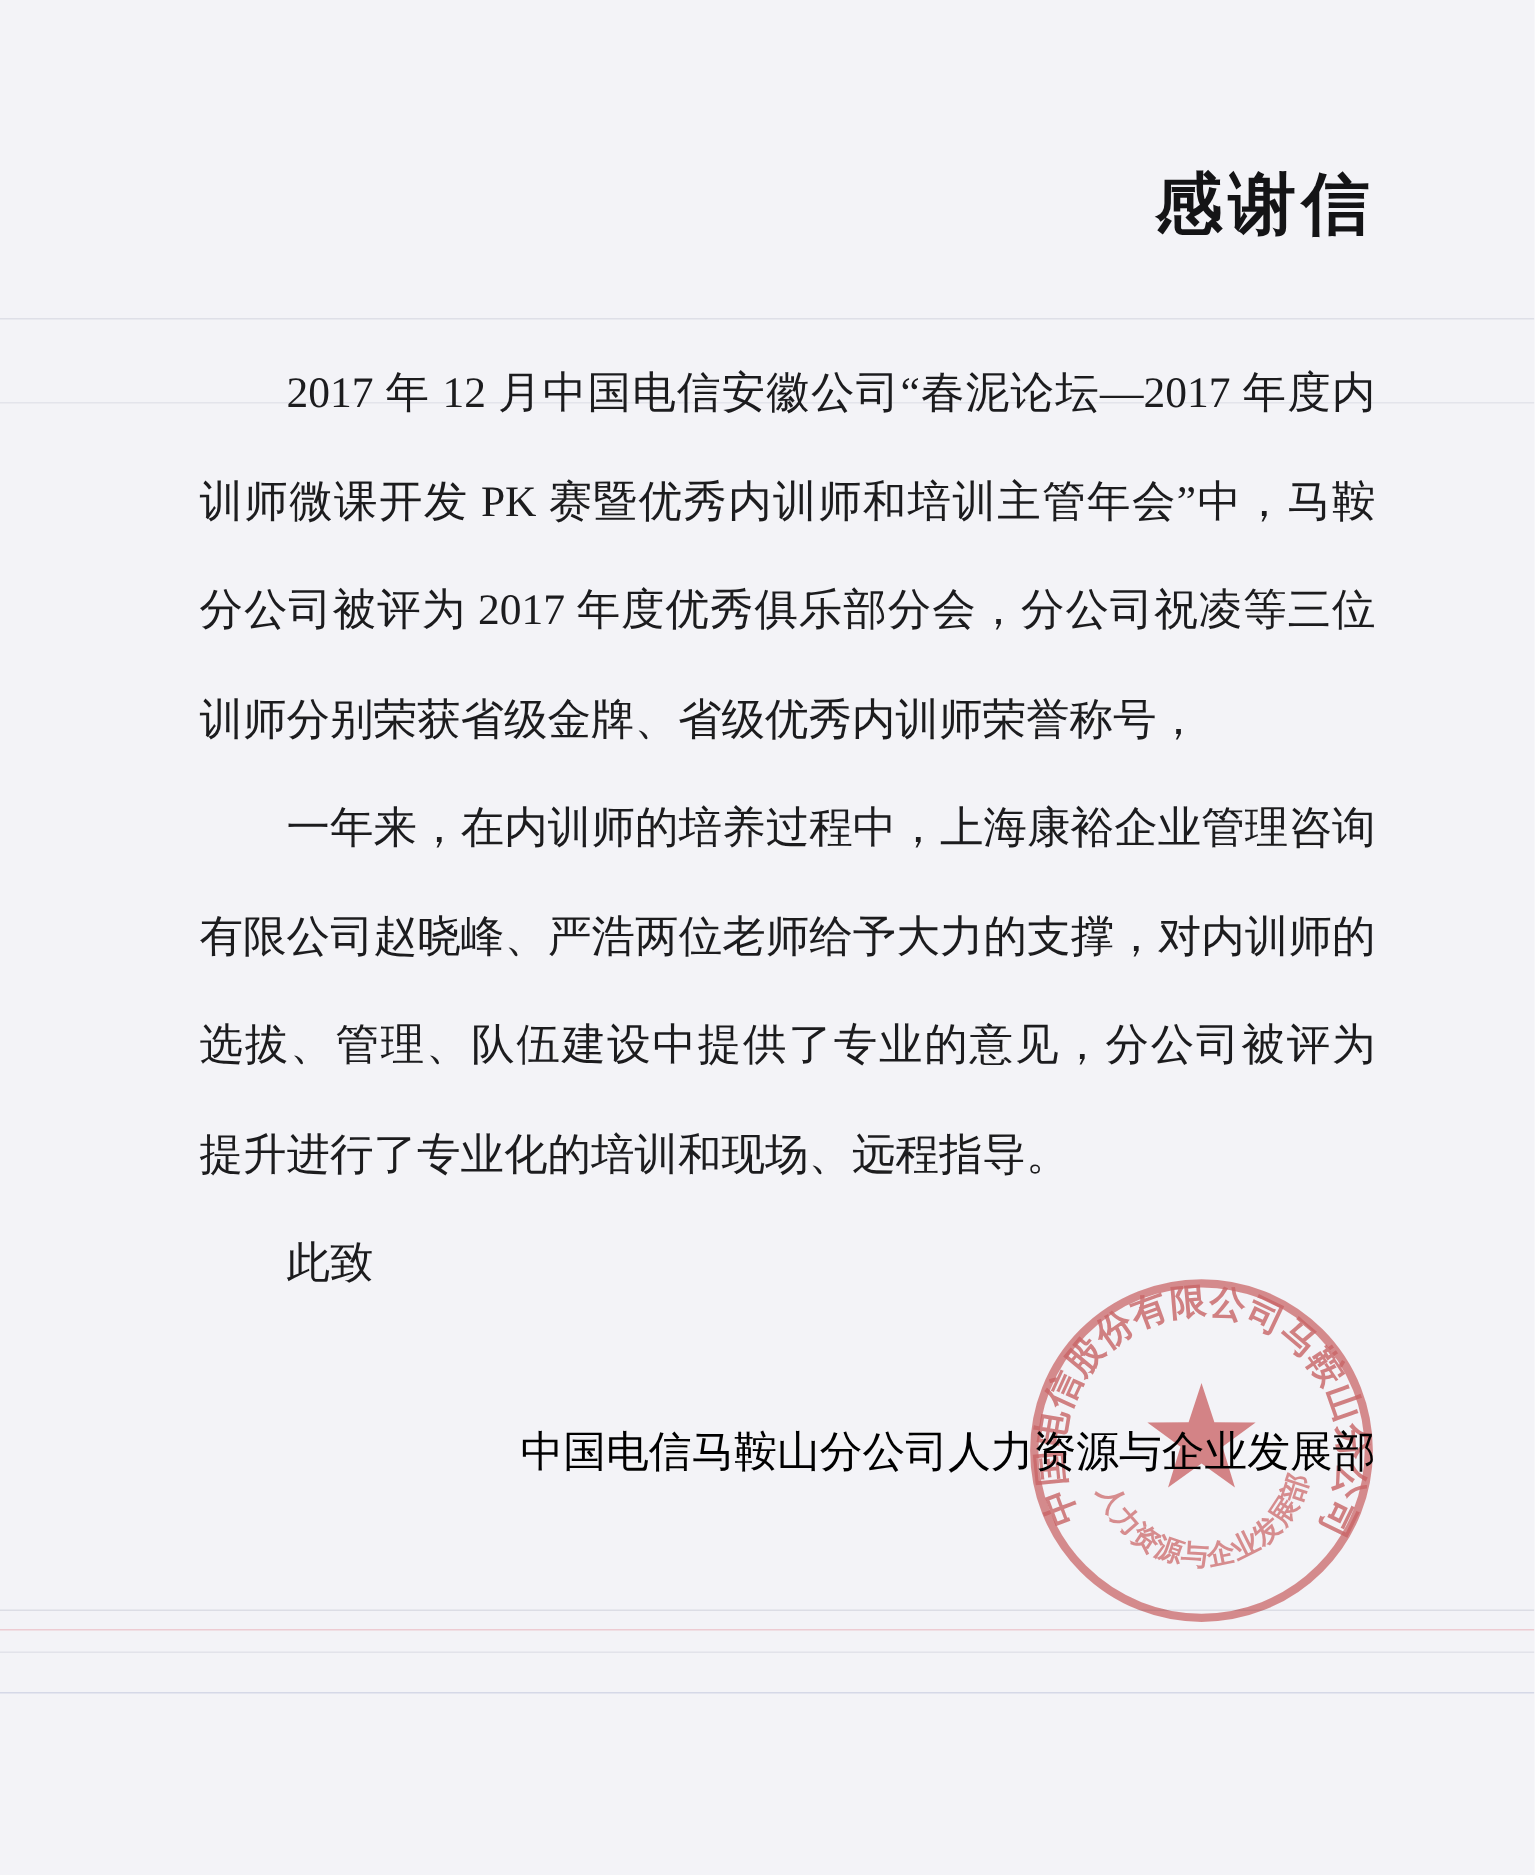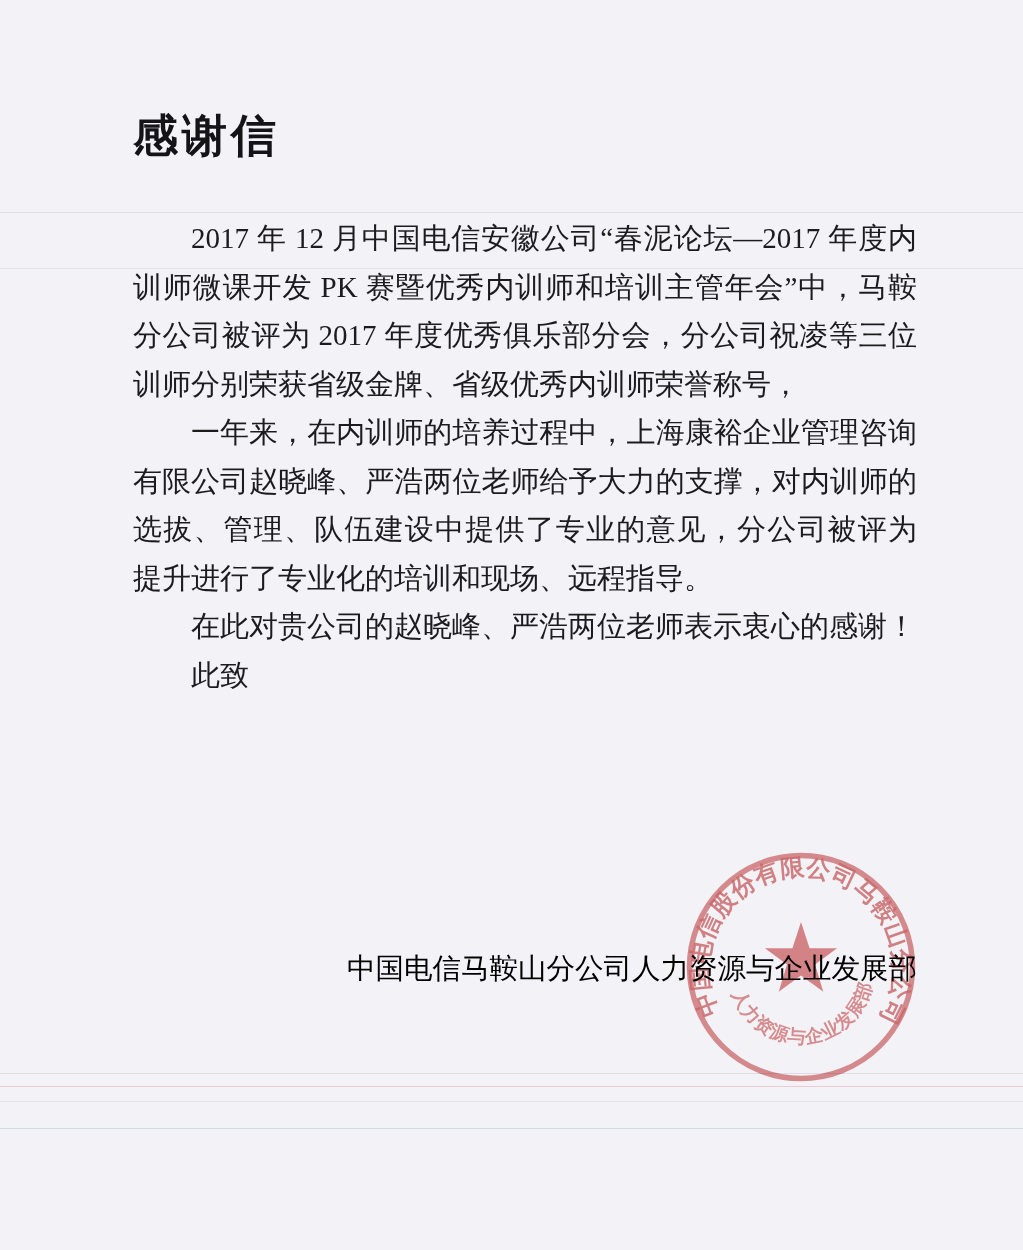--- a/index.html
+++ b/index.html
@@ -30,21 +30,21 @@
   .sl-3 { top: 1073px; background: rgba(168,172,190,0.30); }
   .sl-4 { top: 1086px; background: rgba(228,140,150,0.38); }
   .sl-5 { top: 1101px; background: rgba(175,178,195,0.25); }
   .sl-6 { top: 1128px; background: rgba(150,158,200,0.32); }
 
   .title {
     position: absolute;
     top: 106px;
     left: 133px;
     width: 784px;
-    text-align: left;
+    text-align: right;
     font-size: 45px;
     font-weight: bold;
     letter-spacing: 4px;
     color: #141416;
   }
 
   .letter-body {
     position: absolute;
     top: 214px;
     left: 133px;
@@ -56,20 +56,21 @@
   .salutation {
     line-height: 49px;
     margin-bottom: 9px;
     white-space: nowrap;
   }
 
   .line {
     line-height: 48.5px;
     height: 48.5px;
     overflow: hidden;
+    margin-top: 24px;
   }
   .line.j {
     text-align: justify;
     text-align-last: justify;
   }
   .line.ind {
     text-indent: 58px;
   }
 
   .signoff {
@@ -114,21 +115,20 @@
 
   <div class="letter-body">
     <div class="line j ind">2017 年 12 月中国电信安徽公司“春泥论坛—2017 年度内</div>
     <div class="line j">训师微课开发 PK 赛暨优秀内训师和培训主管年会”中，马鞍山</div>
     <div class="line j">分公司被评为 2017 年度优秀俱乐部分会，分公司祝凌等三位内</div>
     <div class="line">训师分别荣获省级金牌、省级优秀内训师荣誉称号，</div>
     <div class="line j ind">一年来，在内训师的培养过程中，上海康裕企业管理咨询</div>
     <div class="line j">有限公司赵晓峰、严浩两位老师给予大力的支撑，对内训师的</div>
     <div class="line j">选拔、管理、队伍建设中提供了专业的意见，分公司被评为</div>
     <div class="line">提升进行了专业化的培训和现场、远程指导。</div>
-    <div class="line ind">在此对贵公司的赵晓峰、严浩两位老师表示衷心的感谢！</div>
     <div class="line ind">此致</div>
   </div>
 
   <div class="signoff">
     <div class="signature">中国电信马鞍山分公司人力资源与企业发展部</div>
   </div>
 
   <svg class="seal" viewBox="0 0 238 238" xmlns="http://www.w3.org/2000/svg">
     <defs>
       <path id="ring-path" d="M 37.5 165.5 A 93 93 0 1 1 200.5 165.5" fill="none"></path>

